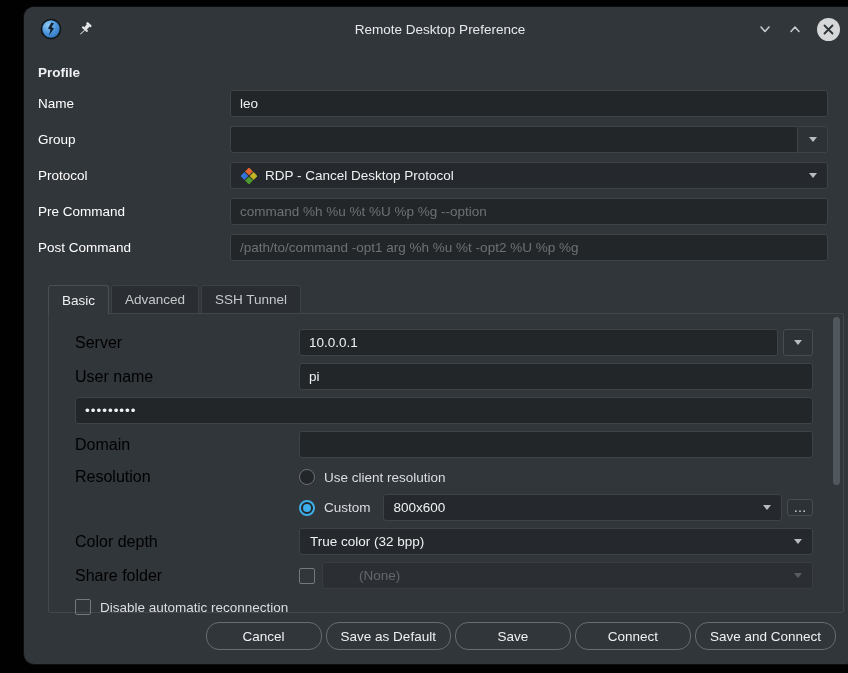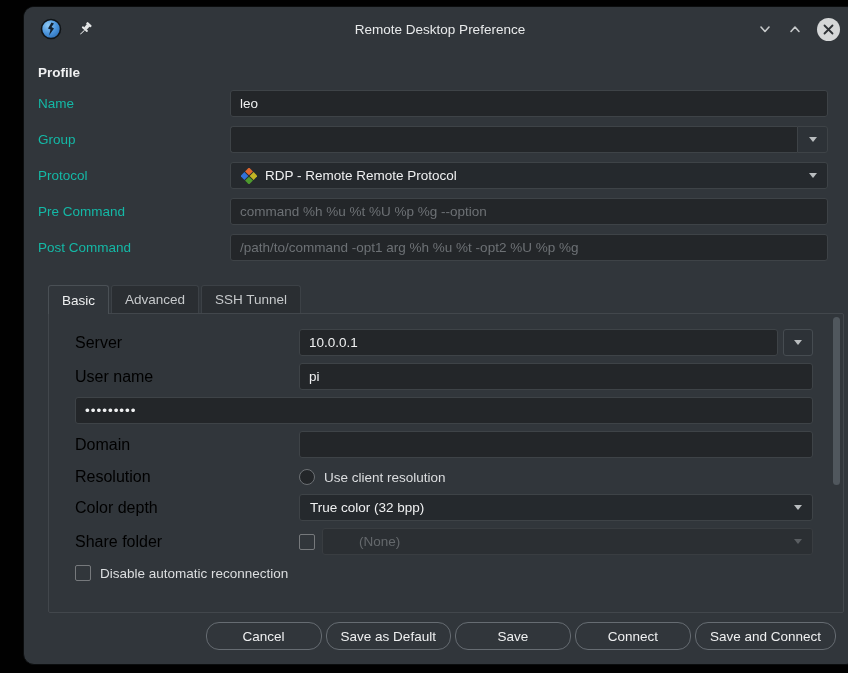--- a/index.html
+++ b/index.html
@@ -23,21 +23,21 @@
     color:#e8eaeb;font-size:13.5px;pointer-events:none;
   }
   .tb-left{display:flex;align-items:center;gap:14px;z-index:1;}
   .tb-right{display:flex;align-items:center;gap:14px;margin-left:auto;z-index:1;}
   .tb-btn{display:flex;align-items:center;justify-content:center;cursor:default;}
   .close-btn{width:23px;height:23px;border-radius:50%;background:#d5d7d8;}
   
   .body-area{padding:12px 28px 0 14px;}
   .section-heading{color:#eff0f1;font-size:13.5px;font-weight:bold;margin:2px 0 10px 0;}
   .prow{display:flex;align-items:center;margin-bottom:9px;}
-  .prow .flabel{width:192px;flex:0 0 192px;color:#14b8a6;font-size:13.5px;}
+  .prow .flabel{width:192px;flex:0 0 192px;color:#ffffff;font-size:13.5px;}
   .fieldwrap{flex:1;display:flex;align-items:stretch;}
   .tinput{
     flex:1;height:27px;box-sizing:border-box;background:#232629;
     border:1px solid #3e4347;border-radius:3px;color:#eff0f1;
     font-size:13.5px;padding:0 9px;outline:none;
     font-family:"Liberation Sans","DejaVu Sans",sans-serif;
   }
   .tinput::placeholder{color:#6d7control175;}
   .tinput::placeholder{color:#6d7175;}
   
@@ -165,21 +165,21 @@
     <div class="prow">
       <div class="flabel">Protocol</div>
       <div class="fieldwrap">
         <div class="select">
           <svg width="16" height="16" viewBox="0 0 16 16">
             <rect x="5.2" y="0.6" width="5.6" height="5.6" transform="rotate(45 8 3.4)" fill="#e0672f"></rect>
             <rect x="0.6" y="5.2" width="5.6" height="5.6" transform="rotate(45 3.4 8)" fill="#3272d9"></rect>
             <rect x="9.8" y="5.2" width="5.6" height="5.6" transform="rotate(45 12.6 8)" fill="#c3b424"></rect>
             <rect x="5.2" y="9.8" width="5.6" height="5.6" transform="rotate(45 8 12.6)" fill="#4e9a2e"></rect>
           </svg>
-          <span>RDP - Remote Remote Protocol</span>
+          <span>RDP - Cancel Desktop Protocol</span>
           <span class="arr sel-arrow"></span>
         </div>
       </div>
     </div>
 
     <div class="prow">
       <div class="flabel">Pre Command</div>
       <div class="fieldwrap">
         <input class="tinput" type="text" placeholder="command %h %u %t %U %p %g --option" style="">
       </div>
@@ -232,20 +232,32 @@
     </div>
 
     <div class="crow" style="margin-top:10px;margin-bottom:8px;">
       <div class="flabel">Resolution</div>
       <div style="display:flex;align-items:center;">
         <span class="radio"></span>
         <span class="radio-label">Use client resolution</span>
       </div>
     </div>
 
+    <div class="crow">
+      <div class="flabel"></div>
+      <div class="fieldwrap" style="align-items:center;">
+        <span class="radio checked"></span>
+        <span class="radio-label" style="margin-right:12px;">Custom</span>
+        <div class="select">
+          <span>800x600</span>
+          <span class="arr sel-arrow"></span>
+        </div>
+        <div class="sq-btn" style="width:26px;">…</div>
+      </div>
+    </div>
 
     <div class="crow">
       <div class="flabel">Color depth</div>
       <div class="fieldwrap">
         <div class="select">
           <span>True color (32 bpp)</span>
           <span class="arr sel-arrow"></span>
         </div>
       </div>
     </div>

